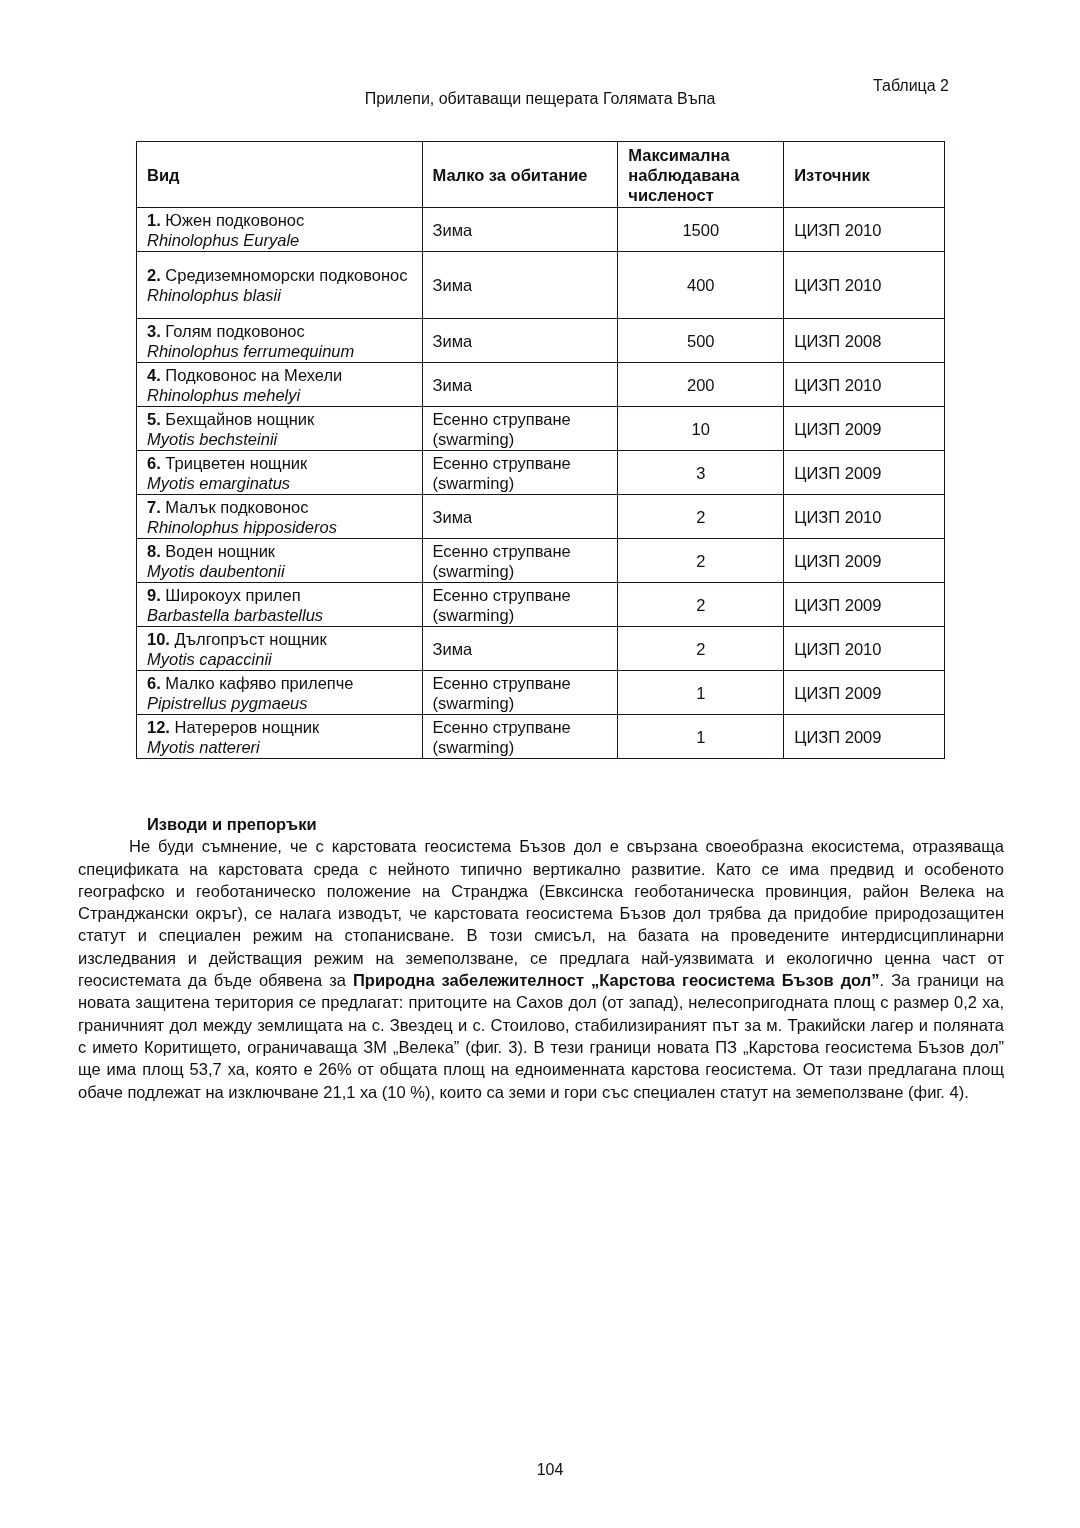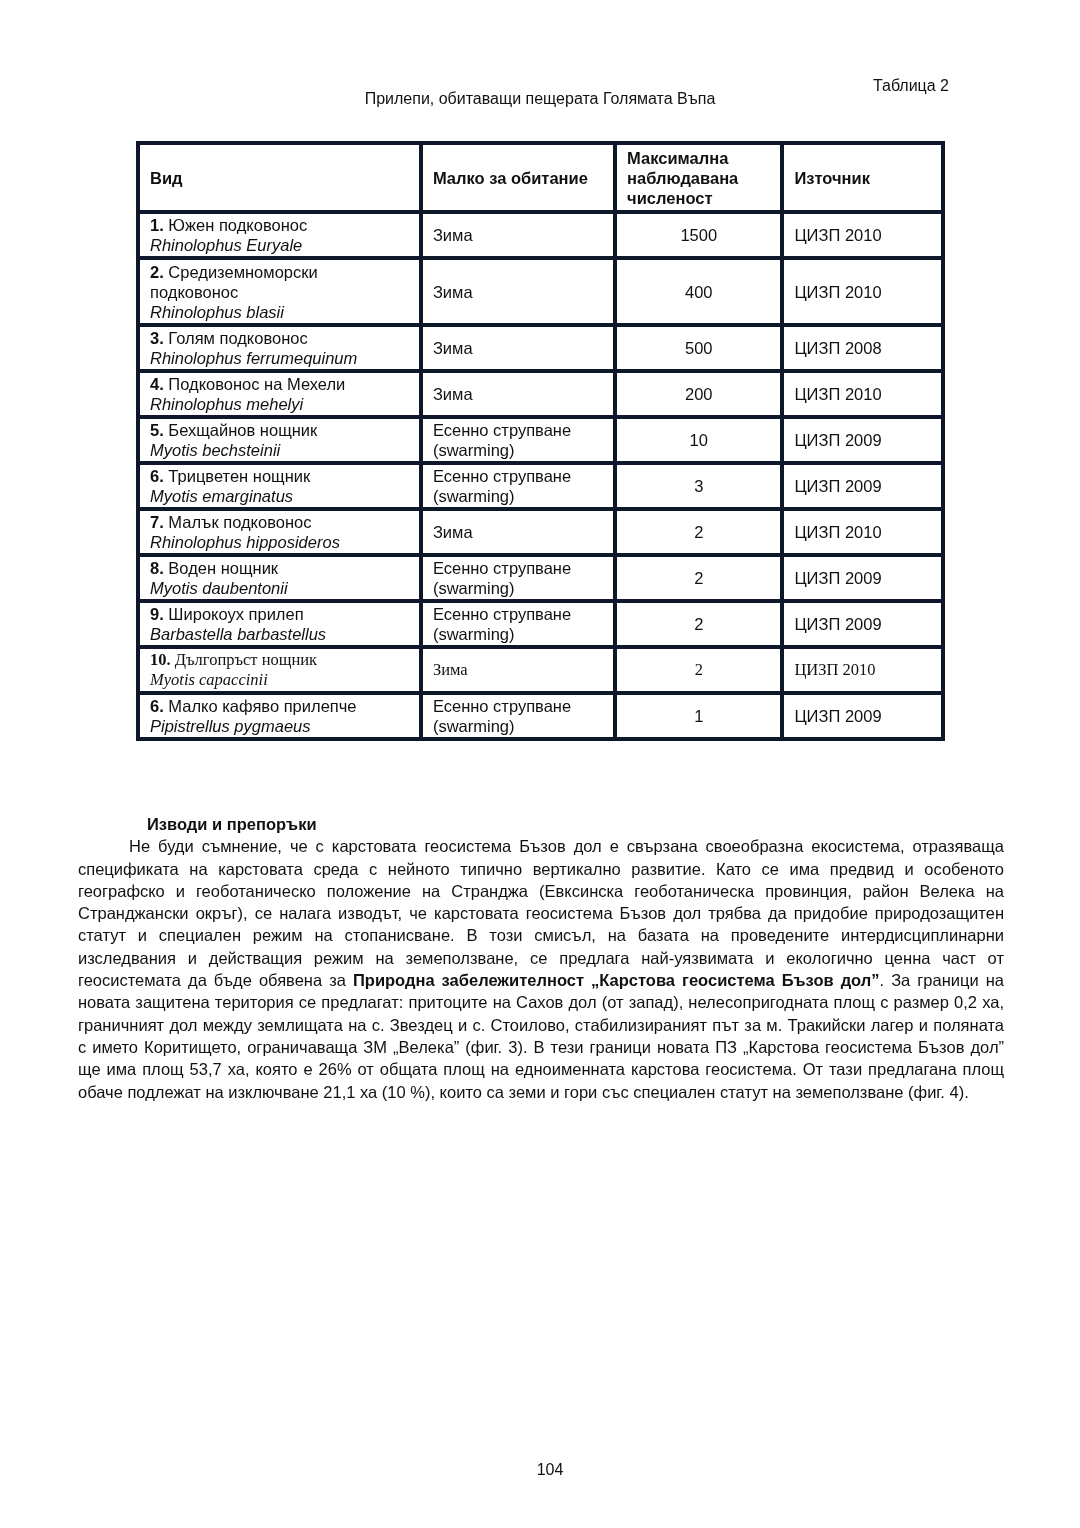--- a/index.html
+++ b/index.html
@@ -1,21 +1,21 @@
 <!DOCTYPE html>
 <html><head>
 <meta charset="utf-8">
 <style>
   html, body { margin: 0; padding: 0; background: #ffffff; }
   body { width: 1080px; height: 1528px; position: relative; font-family: "Liberation Sans", sans-serif; color: #111; }
   .caption-num { position: absolute; top: 77px; right: 131px; font-size: 16px; }
   .caption-title { position: absolute; top: 90px; left: 0; width: 1080px; text-align: center; font-size: 16px; padding-left: 0; }
   .caption-title span { display: inline-block; margin-left: 0; }
   table { position: absolute; top: 141px; left: 136px; width: 809px; border-collapse: collapse; font-size: 16.5px; line-height: 20px; }
-  th, td { border: 4px solid #0f172a; padding: 1px 10px; vertical-align: middle; text-align: left; }
+  th, td { border: 1px solid #0f172a; padding: 1px 10px; vertical-align: middle; text-align: left; }
   th { font-weight: bold; height: 63px; }
   td.num { text-align: center; }
   td.src { padding-left: 10px; }
   .idx { font-weight: bold; }
   .latin { font-style: italic; display: block; }
   .col1 { width: 292px; }
   .col2 { width: 197px; }
   .col3 { width: 153px; }
   .col4 { width: 155px; }
   .section { position: absolute; top: 813px; left: 78px; width: 926px; font-size: 16.5px; line-height: 22.3px; }
@@ -87,28 +87,34 @@
         <td>Есенно струпване (swarming)</td>
         <td class="num">2</td>
         <td class="src">ЦИЗП 2009</td>
       </tr>
       <tr style="height: 44px;">
         <td><span class="idx">9.</span> <span>Широкоух прилеп</span><span class="latin">Barbastella barbastellus</span></td>
         <td>Есенно струпване (swarming)</td>
         <td class="num">2</td>
         <td class="src">ЦИЗП 2009</td>
       </tr>
-      <tr style="height: 44px; font-family: Liberation Serif, serif;">
+      <tr style="height: 44px;">
         <td><span class="idx">10.</span> <span>Дългопръст нощник</span><span class="latin">Myotis capaccinii</span></td>
         <td>Зима</td>
         <td class="num">2</td>
         <td class="src">ЦИЗП 2010</td>
       </tr>
       <tr style="height: 44px;">
         <td><span class="idx">6.</span> <span>Малко кафяво прилепче</span><span class="latin">Pipistrellus pygmaeus</span></td>
+        <td>Есенно струпване (swarming)</td>
+        <td class="num">1</td>
+        <td class="src">ЦИЗП 2009</td>
+      </tr>
+      <tr style="height: 44px;">
+        <td><span class="idx">12.</span> <span>Натереров нощник</span><span class="latin">Myotis nattereri</span></td>
         <td>Есенно струпване (swarming)</td>
         <td class="num">1</td>
         <td class="src">ЦИЗП 2009</td>
       </tr>
     </tbody>
 </table>
 
 <div class="section">
   <h3>Изводи и препоръки</h3>
   <p><span>Не буди съмнение, че с карстовата геосистема Бъзов дол е свързана своеобразна екосистема, отразяваща спецификата на карстовата среда с нейното типично вертикално развитие. Като се има предвид и особеното географско и геоботаническо положение на Странджа (Евксинска геоботаническа провинция, район Велека на Странджански окръг), се налага изводът, че карстовата геосистема Бъзов дол трябва да придобие природозащитен статут и специален режим на стопанисване. В този смисъл, на базата на проведените интердисциплинарни изследвания и действащия режим на земеползване, се предлага най-уязвимата и екологично ценна част от геосистемата да бъде обявена за </span><b>Природна забележителност „Карстова геосистема Бъзов дол”</b><span>. За граници на новата защитена територия се предлагат: притоците на Сахов дол (от запад), нелесопригодната площ с размер 0,2 ха, граничният дол между землищата на с. Звездец и с. Стоилово, стабилизираният път за м. Тракийски лагер и поляната с името Коритището, ограничаваща ЗМ „Велека” (фиг. 3). В тези граници новата ПЗ „Карстова геосистема Бъзов дол” ще има площ 53,7 ха, която е 26% от общата площ на едноименната карстова геосистема. От тази предлагана площ обаче подлежат на изключване 21,1 ха (10 %), които са земи и гори със специален статут на земеползване (фиг. 4).</span></p>

